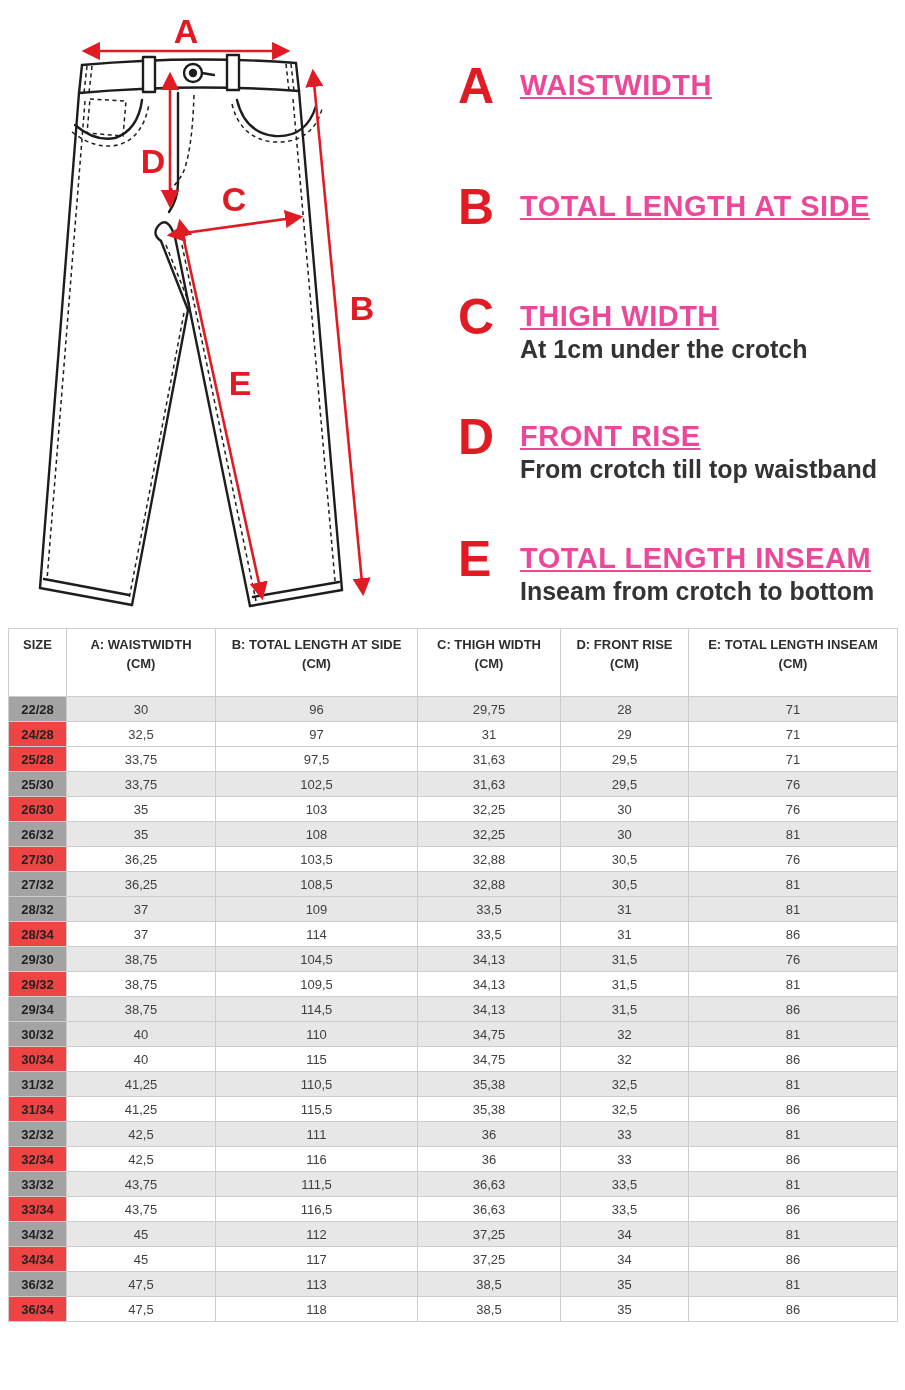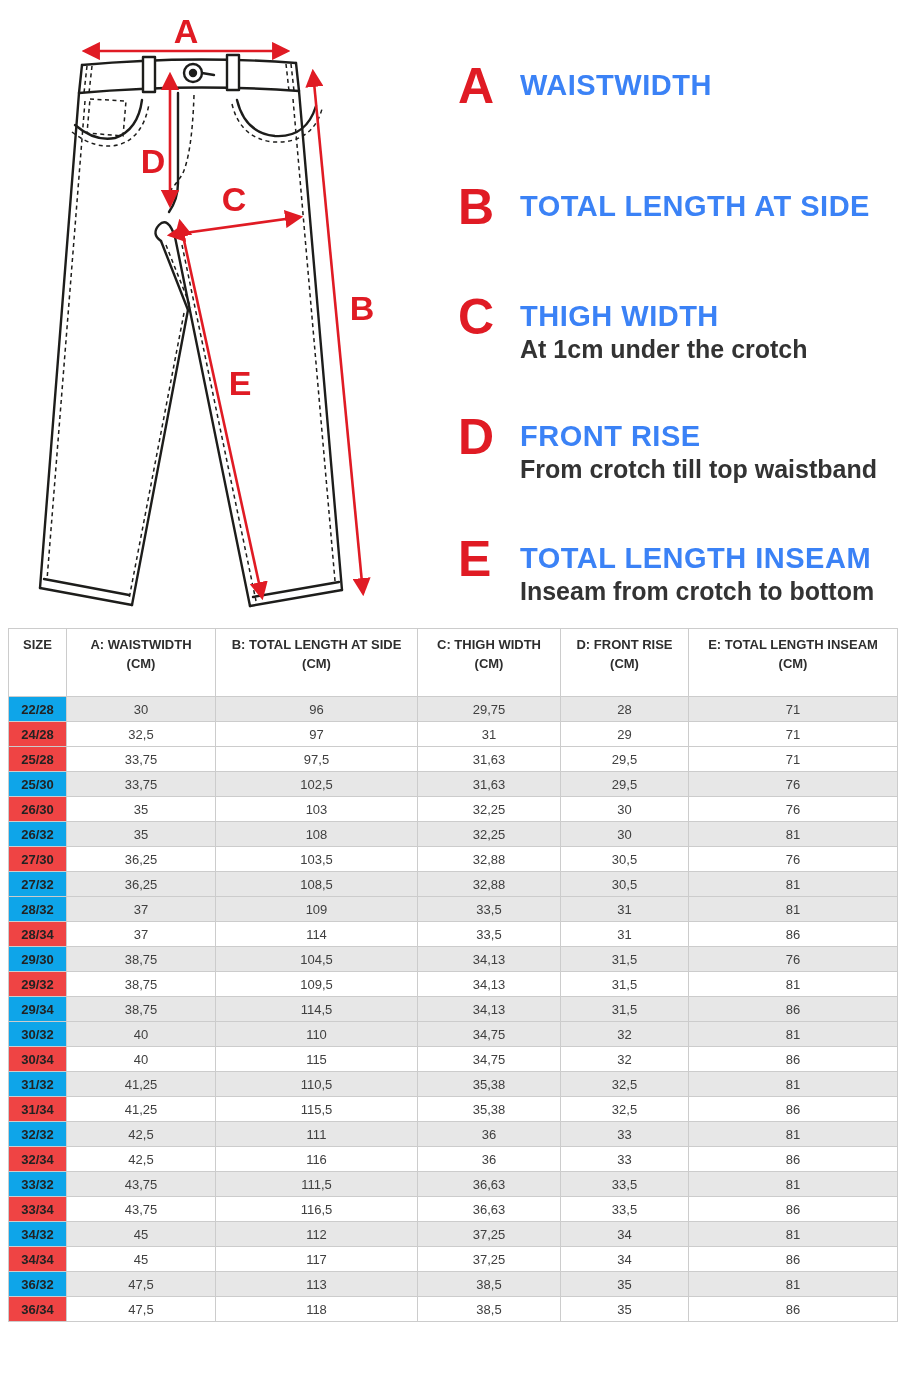--- a/index.html
+++ b/index.html
@@ -17,21 +17,21 @@
   .legend-item.pos-a{top:64px;}
   .legend-item.pos-b{top:185px;}
   .legend-item.pos-c{top:295px;}
   .legend-item.pos-d{top:415px;}
   .legend-item.pos-e{top:537px;}
   .legend-letter{
     width:46px;flex:0 0 46px;font-size:50px;line-height:44px;font-weight:bold;
     color:#e01b24;letter-spacing:0;
   }
   .legend-text{padding-left:16px;padding-top:5px;}
-  .legend-title{font-size:29px;line-height:33px;font-weight:bold;color:#3b82f6;letter-spacing:.5px;}
+  .legend-title{font-size:29px;line-height:33px;font-weight:bold;color:#ec4899;letter-spacing:.5px;text-decoration:underline;}
   .legend-sub{font-size:25px;line-height:31px;font-weight:bold;color:#333333;margin-top:1px;}
   
   .size-table{
     position:absolute;left:8px;top:628px;width:889px;
     border-collapse:collapse;table-layout:fixed;
     font-family:"Liberation Sans",sans-serif;
     border:1px solid #aaaaaa;
   }
   .size-table th,.size-table td{
     border:1px solid #cccccc;text-align:center;vertical-align:middle;
@@ -40,21 +40,21 @@
     background:#ffffff;color:#2e2e2e;font-size:13px;font-weight:bold;
     line-height:19px;padding:6px 2px 23px 2px;vertical-align:top;
   }
   .size-table tbody td{
     height:24px;font-size:13px;color:#404040;font-weight:normal;padding:0 2px;
   }
   .size-table tbody th{
     height:24px;font-size:13px;color:#222222;font-weight:bold;padding:0 2px;background:#ef4444;
   }
   .size-table tbody tr.striped td{background:#e7e7e7;}
-  .size-table tbody tr.striped th{background:#0ea5e9;}
+  .size-table tbody tr.striped th{background:#a3a3a3;}
 </style>
 </head>
 <body>
 
 <div class="stage">
 
   <div class="pants-wrap">
     <svg viewBox="0 0 430 615" xmlns="http://www.w3.org/2000/svg">
       <defs>
         <marker id="arr" viewBox="0 0 10 10" refX="8.2" refY="5" markerWidth="7" markerHeight="7" orient="auto-start-reverse">

